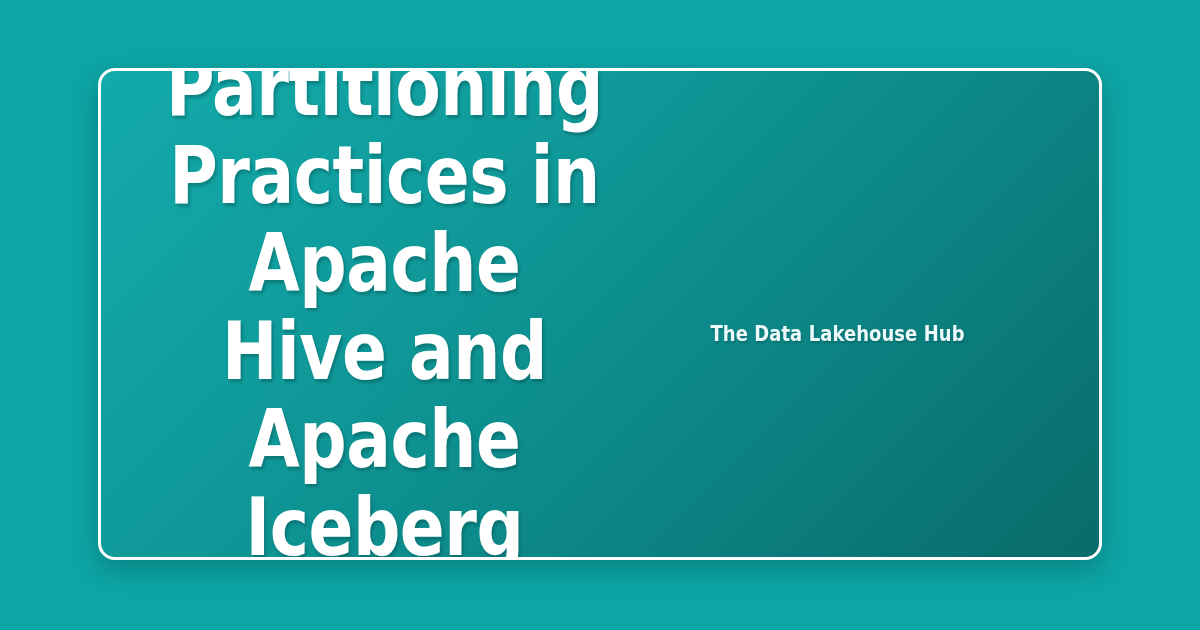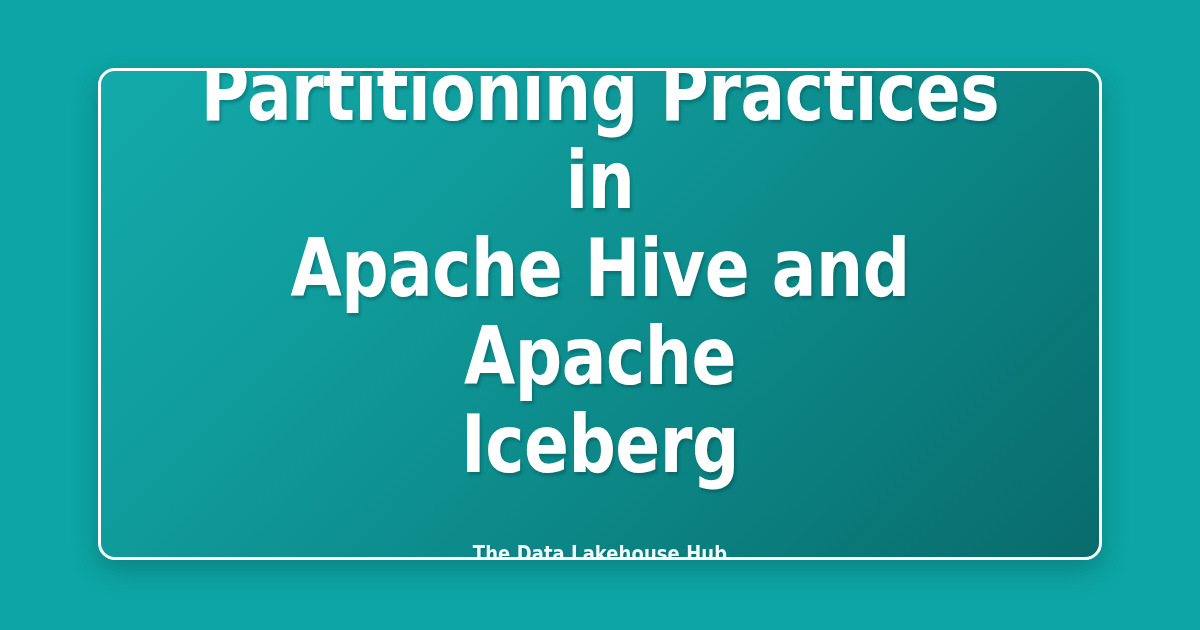--- a/index.html
+++ b/index.html
@@ -39,21 +39,21 @@
     flex-direction: column;
     align-items: center;
     justify-content: center;
     padding: 28px 46px 40px 46px;
     overflow: hidden;
   }
 
   .card-inner {
     width: 100%;
     display: flex;
-    flex-direction: column;
+    flex-direction: row;
     align-items: center;
     justify-content: center;
   }
 
   .title {
     margin: 0;
     width: 100%;
     text-align: center;
     color: #ffffff;
     font-family: "Liberation Sans Narrow", "DejaVu Sans Condensed", "Liberation Sans", sans-serif;

